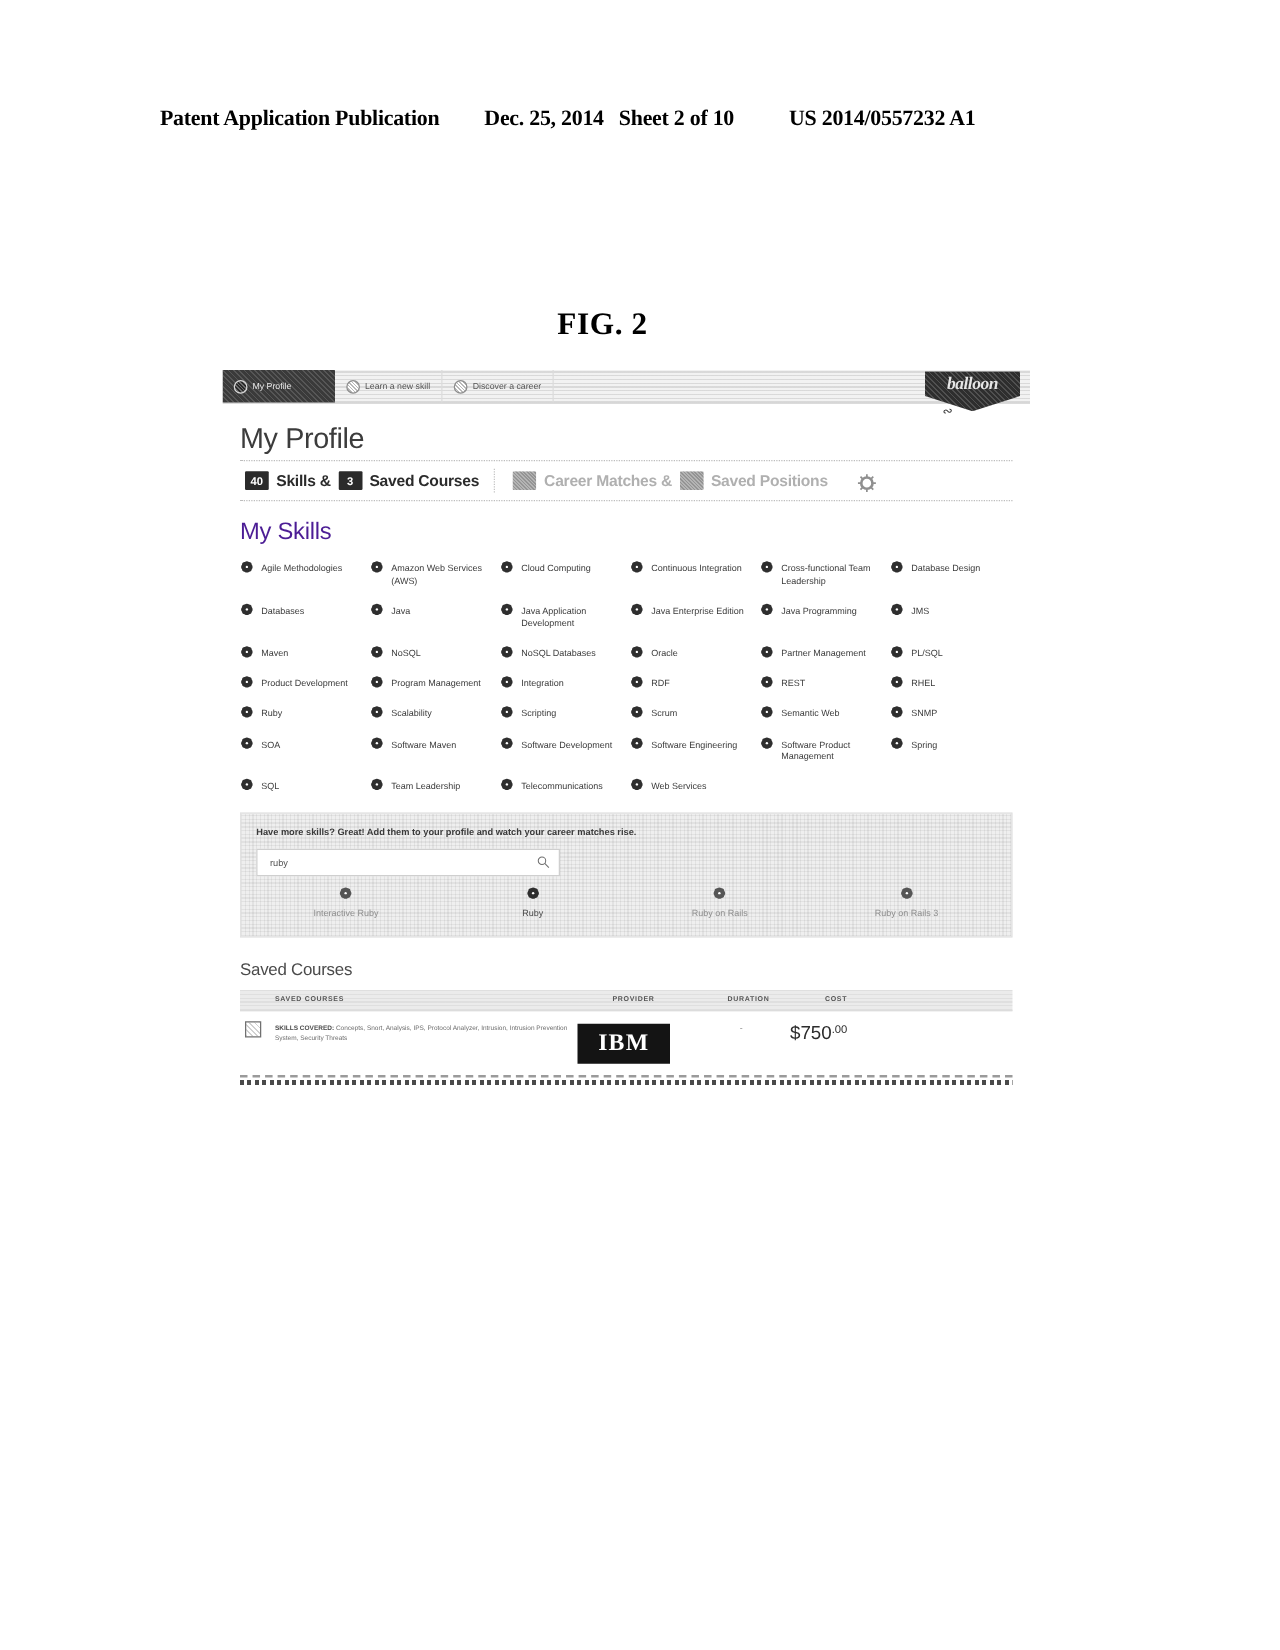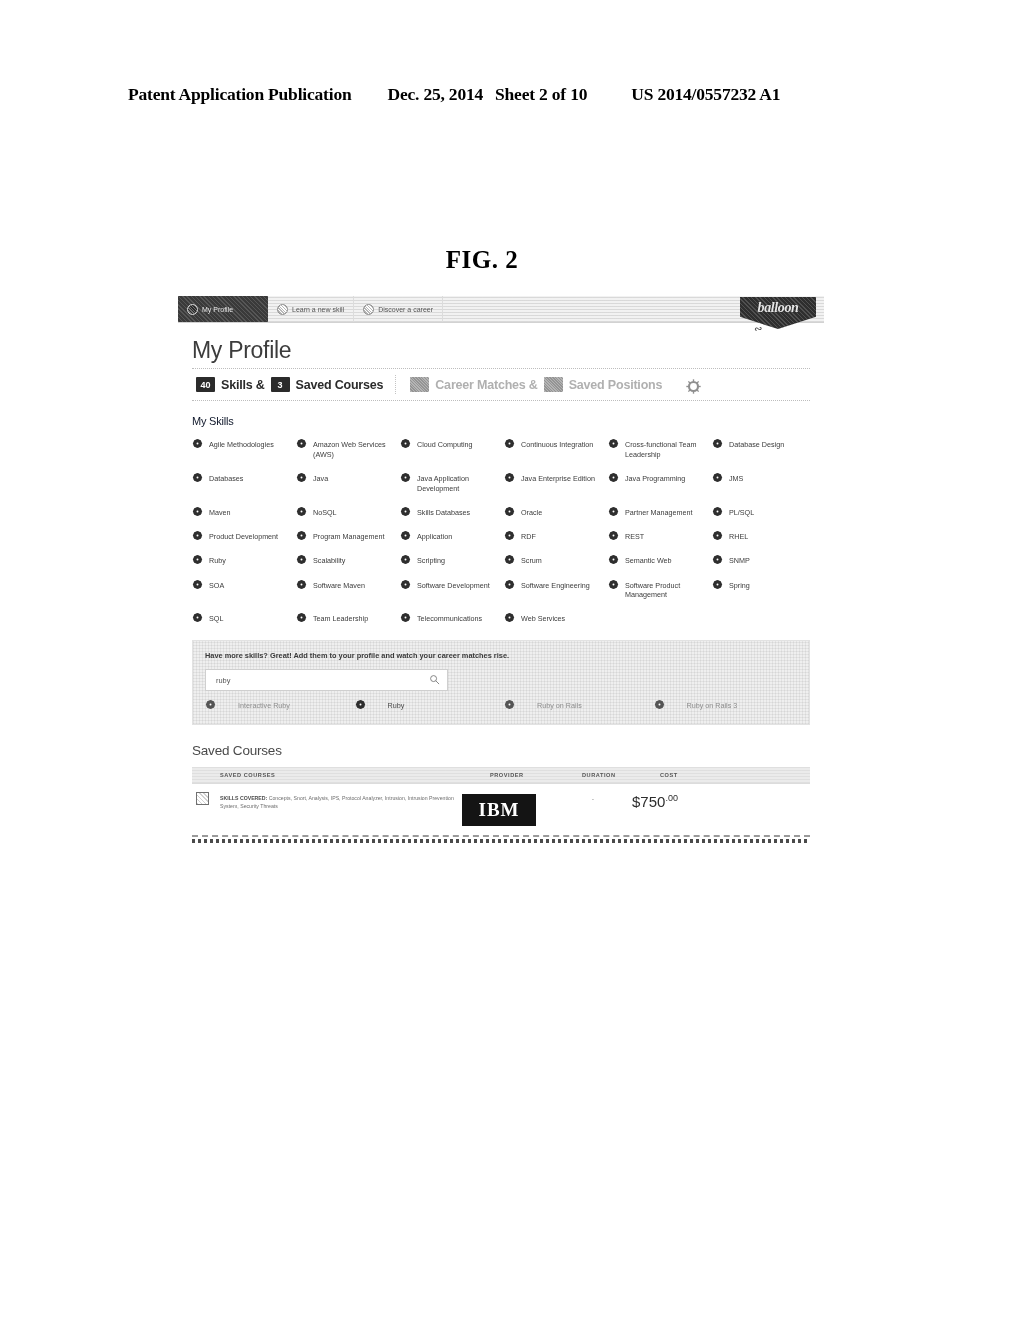--- a/index.html
+++ b/index.html
@@ -246,22 +246,22 @@
   }
   .tab.inactive .tab-text { color: #b0b0b0; font-weight: bold; }
   .gear-icon {
     margin-left: 12px;
     width: 15px; height: 15px;
     flex: none;
   }
 
   
   .section-title {
-    font-size: 11px;
-    color: #0f172a;
+    font-size: 19px;
+    color: #4c1d95;
     margin: 4px 0 12px 0;
     letter-spacing: -0.2px;
   }
   .skill-grid {
     display: grid;
     grid-template-columns: repeat(6, 1fr);
     row-gap: 13.5px;
     column-gap: 6px;
   }
   .skill {
@@ -323,23 +323,24 @@
     width: 11px; height: 11px;
   }
   .suggest-grid {
     display: grid;
     grid-template-columns: repeat(4, 1fr);
     column-gap: 6px;
   }
   .suggest {
     display: flex;
     align-items: center;
-    gap: 22px;
+    gap: 6px;
     font-size: 7.2px;
     color: #8e8e8e;
+    flex-direction: column;
   }
   .suggest.selected { color: #4a4a4a; }
 
   
   .courses-title {
     font-size: 13.5px;
     color: #4a4a4a;
     margin: 18px 0 9px 0;
     letter-spacing: -0.2px;
   }
@@ -731,21 +732,21 @@
             <circle cx="15.82" cy="15.82" r="4.6" fill="#2f2f2f"></circle>
             <circle cx="12.00" cy="17.40" r="4.6" fill="#2f2f2f"></circle>
             <circle cx="8.18" cy="15.82" r="4.6" fill="#2f2f2f"></circle>
             <circle cx="6.60" cy="12.00" r="4.6" fill="#2f2f2f"></circle>
             <circle cx="8.18" cy="8.18" r="4.6" fill="#2f2f2f"></circle>
             <circle cx="12.00" cy="6.60" r="4.6" fill="#2f2f2f"></circle>
             <circle cx="15.82" cy="8.18" r="4.6" fill="#2f2f2f"></circle>
             <circle cx="12" cy="12" r="5.2" fill="#2f2f2f"></circle>
             <circle cx="12" cy="12" r="2.1" fill="#ffffff"></circle>
           </svg>
-          <span class="skill-label">Skills Databases</span>
+          <span class="skill-label">NoSQL Databases</span>
         </div>
         <div class="skill">
           <svg class="flower" viewBox="0 0 24 24">
             <circle cx="17.40" cy="12.00" r="4.6" fill="#2f2f2f"></circle>
             <circle cx="15.82" cy="15.82" r="4.6" fill="#2f2f2f"></circle>
             <circle cx="12.00" cy="17.40" r="4.6" fill="#2f2f2f"></circle>
             <circle cx="8.18" cy="15.82" r="4.6" fill="#2f2f2f"></circle>
             <circle cx="6.60" cy="12.00" r="4.6" fill="#2f2f2f"></circle>
             <circle cx="8.18" cy="8.18" r="4.6" fill="#2f2f2f"></circle>
             <circle cx="12.00" cy="6.60" r="4.6" fill="#2f2f2f"></circle>
@@ -821,21 +822,21 @@
             <circle cx="15.82" cy="15.82" r="4.6" fill="#2f2f2f"></circle>
             <circle cx="12.00" cy="17.40" r="4.6" fill="#2f2f2f"></circle>
             <circle cx="8.18" cy="15.82" r="4.6" fill="#2f2f2f"></circle>
             <circle cx="6.60" cy="12.00" r="4.6" fill="#2f2f2f"></circle>
             <circle cx="8.18" cy="8.18" r="4.6" fill="#2f2f2f"></circle>
             <circle cx="12.00" cy="6.60" r="4.6" fill="#2f2f2f"></circle>
             <circle cx="15.82" cy="8.18" r="4.6" fill="#2f2f2f"></circle>
             <circle cx="12" cy="12" r="5.2" fill="#2f2f2f"></circle>
             <circle cx="12" cy="12" r="2.1" fill="#ffffff"></circle>
           </svg>
-          <span class="skill-label">Application</span>
+          <span class="skill-label">Integration</span>
         </div>
         <div class="skill">
           <svg class="flower" viewBox="0 0 24 24">
             <circle cx="17.40" cy="12.00" r="4.6" fill="#2f2f2f"></circle>
             <circle cx="15.82" cy="15.82" r="4.6" fill="#2f2f2f"></circle>
             <circle cx="12.00" cy="17.40" r="4.6" fill="#2f2f2f"></circle>
             <circle cx="8.18" cy="15.82" r="4.6" fill="#2f2f2f"></circle>
             <circle cx="6.60" cy="12.00" r="4.6" fill="#2f2f2f"></circle>
             <circle cx="8.18" cy="8.18" r="4.6" fill="#2f2f2f"></circle>
             <circle cx="12.00" cy="6.60" r="4.6" fill="#2f2f2f"></circle>

